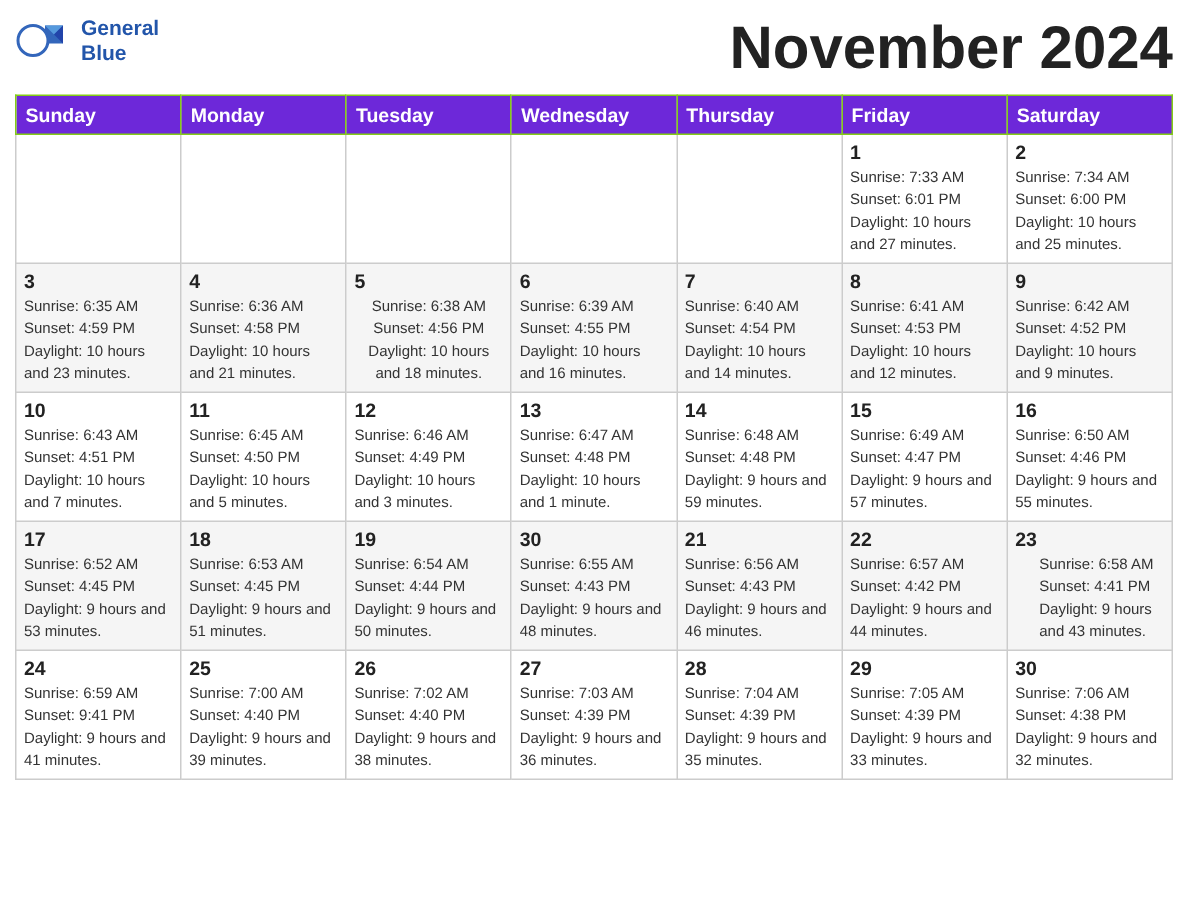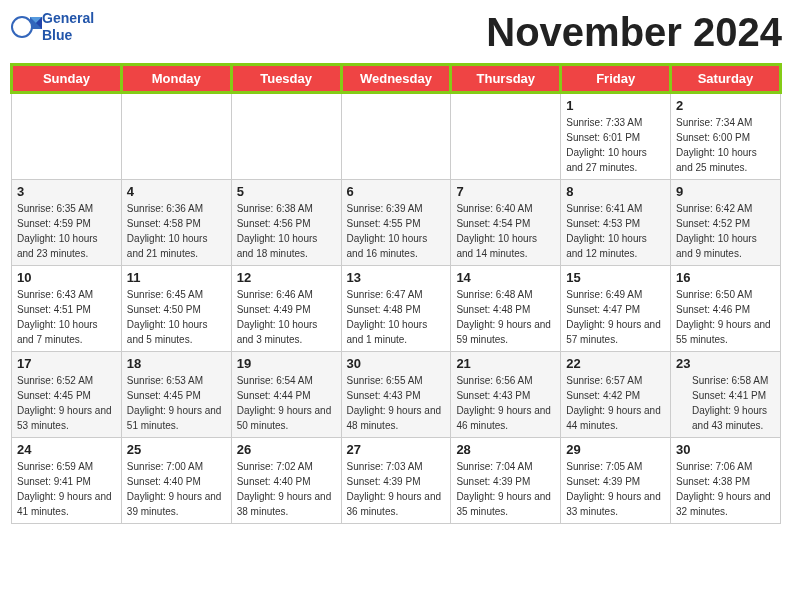--- a/index.html
+++ b/index.html
@@ -12,21 +12,21 @@
     }
     .header-area {
       display: flex;
       justify-content: space-between;
       align-items: flex-start;
       margin-bottom: 8px;
     }
     .logo {
       display: flex;
       align-items: center;
-      gap: 0;
+      gap: 12px;
     }
     .logo-text {
       font-size: 14px;
       font-weight: bold;
       color: #2255aa;
       line-height: 1.2;
     }
     .logo-icon {
       width: 32px;
       height: 28px;
@@ -43,27 +43,27 @@
       font-size: 15px;
       color: #444;
       margin-top: 2px;
     }
     table {
       width: 100%;
       border-collapse: collapse;
       table-layout: fixed;
     }
     thead tr th {
-      background: #ef4444;
+      background: #6d28d9;
       color: #fff;
       padding: 5px 6px;
-      text-align: center;
+      text-align: left;
       font-size: 13px;
       font-weight: bold;
-      border: 3px solid #84cc16;
+      border: 1px solid #84cc16;
     }
     tbody tr td {
       border: 1px solid #ccc;
       vertical-align: top;
       padding: 4px 5px;
       height: 80px;
       background: #fff;
       font-size: 10.5px;
       color: #333;
     }
@@ -148,21 +148,21 @@
 Daylight: 10 hours and 23 minutes.</div>
         </td>
         <td>
           <span class="day-number">4</span>
           <div class="day-detail" style="white-space: pre-line;">Sunrise: 6:36 AM
 Sunset: 4:58 PM
 Daylight: 10 hours and 21 minutes.</div>
         </td>
         <td>
           <span class="day-number">5</span>
-          <div class="day-detail" style="white-space: pre-line;">Sunrise: 6:38 AM
+          <div class="day-detail" style="white-space: pre-line; text-align: center;">Sunrise: 6:38 AM
 Sunset: 4:56 PM
 Daylight: 10 hours and 18 minutes.</div>
         </td>
         <td>
           <span class="day-number">6</span>
           <div class="day-detail" style="white-space: pre-line;">Sunrise: 6:39 AM
 Sunset: 4:55 PM
 Daylight: 10 hours and 16 minutes.</div>
         </td>
         <td>

